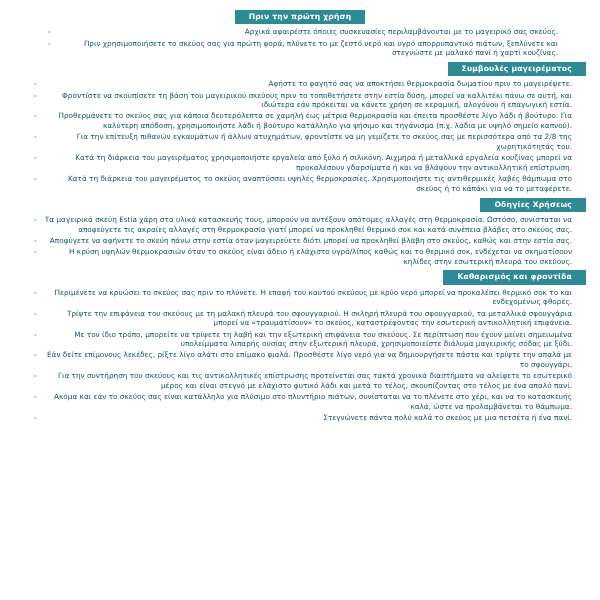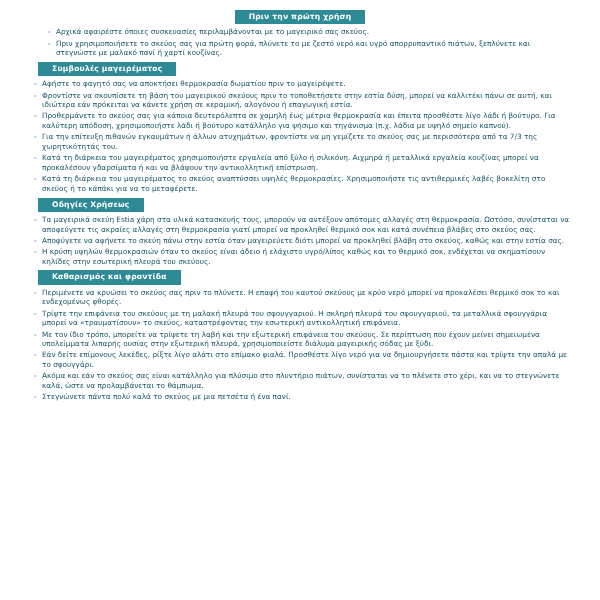--- a/index.html
+++ b/index.html
@@ -34,36 +34,36 @@
     color: #ffffff;
     font-size: 7.6px;
     font-weight: bold;
     letter-spacing: .2px;
     padding: 3px 14px 3px 14px;
     text-align: center;
     line-height: 1.1;
     white-space: nowrap;
   }
   .section-header.left {
-    justify-content: flex-start;
+    justify-content: flex-end;
     padding-left: 24px;
   }
   ul.bullets {
     margin: 0;
     padding: 0;
     list-style: none;
   }
   ul.bullets li {
     position: relative;
     font-size: 7.3px;
     line-height: 1.33;
     color: #185566;
     padding-left: 12px;
     margin-bottom: 1.5px;
-    text-align: left;
+    text-align: right;
   }
   ul.bullets li::before {
     content: "-";
     position: absolute;
     left: 4px;
     top: 0;
     color: #185566;
   }
   .body-wrap {
     padding: 0 14px 0 16px;
@@ -91,23 +91,23 @@
 
   <div class="section">
     <div class="section-header left">
       <div class="chip">Συμβουλές μαγειρέματος</div>
     </div>
     <div class="body-wrap">
       <ul class="bullets">
         <li>Αφήστε το φαγητό σας να αποκτήσει θερμοκρασία δωματίου πριν το μαγειρέψετε.</li>
         <li>Φροντίστε να σκουπίσετε τη βάση του μαγειρικού σκεύους πριν το τοποθετήσετε στην εστία δύση, μπορεί να καλλιτέκι πάνω σε αυτή, και ιδιώτερα εάν πρόκειται να κάνετε χρήση σε κεραμική, αλογόνου ή επαγωγική εστία.</li>
         <li>Προθερμάνετε το σκεύος σας για κάποια δευτερόλεπτα σε χαμηλή έως μέτρια θερμοκρασία και έπειτα προσθέστε λίγο λάδι ή βούτυρο. Για καλύτερη απόδοση, χρησιμοποιήστε λάδι ή βούτυρο κατάλληλο για ψήσιμο και τηγάνισμα (π.χ. λάδια με υψηλό σημείο καπνού).</li>
-        <li>Για την επίτευξη πιθανών εγκαυμάτων ή άλλων ατυχημάτων, φροντίστε να μη γεμίζετε το σκεύος σας με περισσότερα από τα 7/3 της χωρητικότητάς του.</li>
+        <li>Για την επίτευξη πιθανών εγκαυμάτων ή άλλων ατυχημάτων, φροντίστε να μη γεμίζετε το σκεύος σας με περισσότερα από τα 2/8 της χωρητικότητάς του.</li>
         <li>Κατά τη διάρκεια του μαγειρέματος χρησιμοποιήστε εργαλεία από ξύλο ή σιλικόνη. Αιχμηρά ή μεταλλικά εργαλεία κουζίνας μπορεί να προκαλέσουν γδαρσίματα ή και να βλάψουν την αντικολλητική επίστρωση.</li>
-        <li>Κατά τη διάρκεια του μαγειρέματος το σκεύος αναπτύσσει υψηλές θερμοκρασίες. Χρησιμοποιήστε τις αντιθερμικές λαβές βοκελίτη στο σκεύος ή το κάπάκι για να το μεταφέρετε.</li>
+        <li>Κατά τη διάρκεια του μαγειρέματος το σκεύος αναπτύσσει υψηλές θερμοκρασίες. Χρησιμοποιήστε τις αντιθερμικές λαβές θάμπωμα στο σκεύος ή το κάπάκι για να το μεταφέρετε.</li>
       </ul>
     </div>
   </div>
 
   <div class="section">
     <div class="section-header left">
       <div class="chip">Οδηγίες Χρήσεως</div>
     </div>
     <div class="body-wrap">
       <ul class="bullets">
@@ -121,19 +121,20 @@
   <div class="section">
     <div class="section-header left">
       <div class="chip">Καθαρισμός και φροντίδα</div>
     </div>
     <div class="body-wrap">
       <ul class="bullets">
         <li>Περιμένετε να κρυώσει το σκεύος σας πριν το πλύνετε. Η επαφή του καυτού σκεύους με κρύο νερό μπορεί να προκαλέσει θερμικό σοκ το και ενδεχομένως φθορές.</li>
         <li>Τρίψτε την επιφάνεια του σκεύους με τη μαλακή πλευρά του σφουγγαριού. Η σκληρή πλευρά του σφουγγαριού, τα μεταλλικά σφουγγάρια μπορεί να «τραυματίσουν» το σκεύος, καταστρέφοντας την εσωτερική αντικολλητική επιφάνεια.</li>
         <li>Με τον ίδιο τρόπο, μπορείτε να τρίψετε τη λαβή και την εξωτερική επιφάνεια του σκεύους. Σε περίπτωση που έχουν μείνει σημειωμένα υπολείμματα λιπαρής ουσίας στην εξωτερική πλευρά, χρησιμοποιείστε διάλυμα μαγειρικής σόδας με ξύδι.</li>
         <li>Εάν δείτε επίμονους λεκέδες, ρίξτε λίγο αλάτι στο επίμακο φιαλά. Προσθέστε λίγο νερό για να δημιουργήσετε πάστα και τρίψτε την απαλά με το σφουγγάρι.</li>
-        <li>Ακόμα και εάν το σκεύος σας είναι κατάλληλο για πλύσιμο στο πλυντήριο πιάτων, συνίσταται να το πλένετε στο χέρι, και να το στεγνώνετε καλά, ώστε να προλαμβάνεται το θάμπωμα.</li>
+        <li>Για την συντήρηση του σκεύους και τις αντικολλητικές επίστρωσης προτείνεται σας τακτά χρονικά διαστήματα να αλείφετε το εσωτερικό μέρος και είναι στεγνό με ελάχιστο φυτικό λάδι και μετά το τέλος, σκουπίζοντας στο τέλος με ένα απαλό πανί.</li>
+        <li>Ακόμα και εάν το σκεύος σας είναι κατάλληλο για πλύσιμο στο πλυντήριο πιάτων, συνίσταται να το πλένετε στο χέρι, και να το κατασκευής καλά, ώστε να προλαμβάνεται το θάμπωμα.</li>
         <li>Στεγνώνετε πάντα πολύ καλά το σκεύος με μια πετσέτα ή ένα πανί.</li>
       </ul>
     </div>
   </div>
 
 </div>
 
 </body></html>

